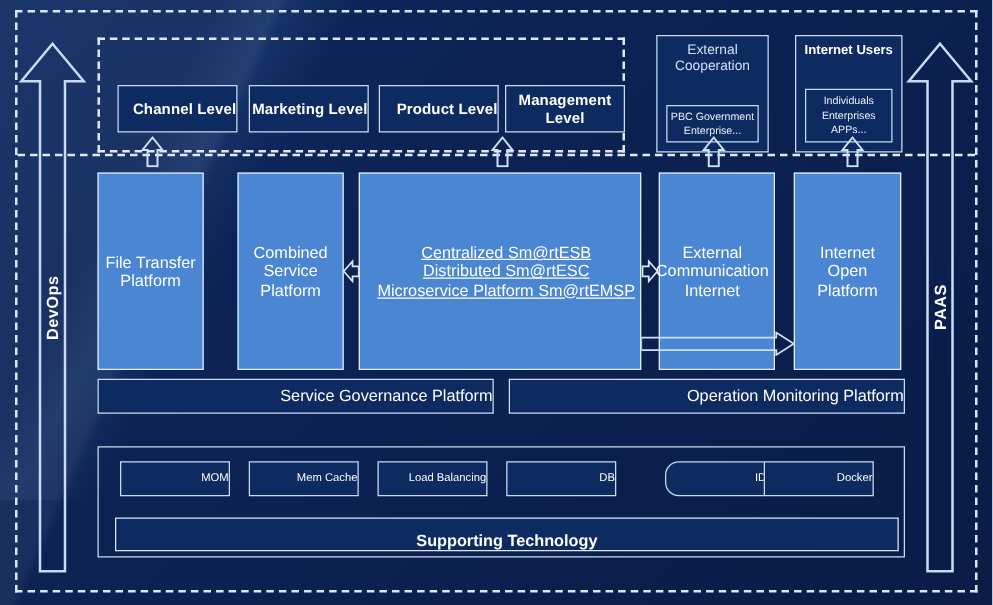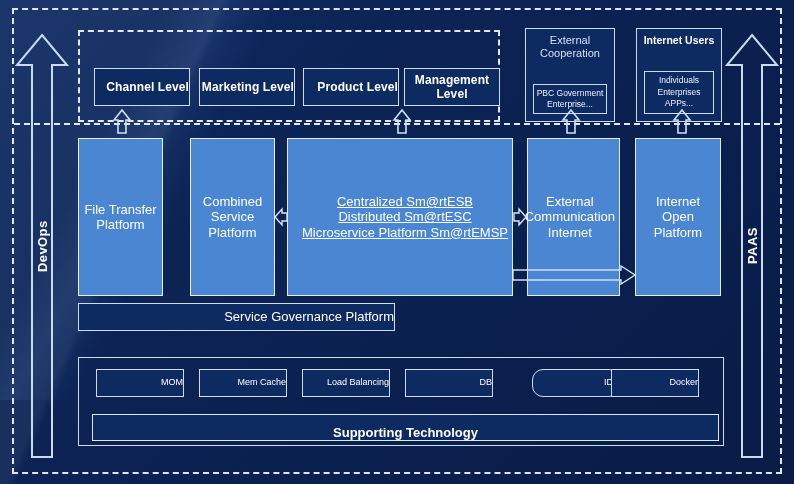--- a/index.html
+++ b/index.html
@@ -235,20 +235,23 @@
 
   <div class="abs long-arrow">
     <svg viewBox="0 0 124 20" aria-hidden="true">
       <polygon points="0,5 108,5 108,1 122,10 108,19 108,15 0,15" fill="none" stroke="#cfe0f6" stroke-width="1.4"></polygon>
     </svg>
   </div>
 
   <div class="abs box dark-box gov-row" style="left:78px;width:317px;">
     <span>Service Governance Platform</span>
   </div>
+  <div class="abs box dark-box gov-row" style="left:407px;width:317px;">
+    <span>Operation Monitoring Platform</span>
+  </div>
 
   <div class="abs tech-panel"></div>
 
   <div class="abs box dark-box tech-box" style="left:96px;width:88px;">
     <span>MOM</span>
   </div>
   <div class="abs box dark-box tech-box" style="left:199px;width:88px;">
     <span>Mem Cache</span>
   </div>
   <div class="abs box dark-box tech-box" style="left:302px;width:88px;">

